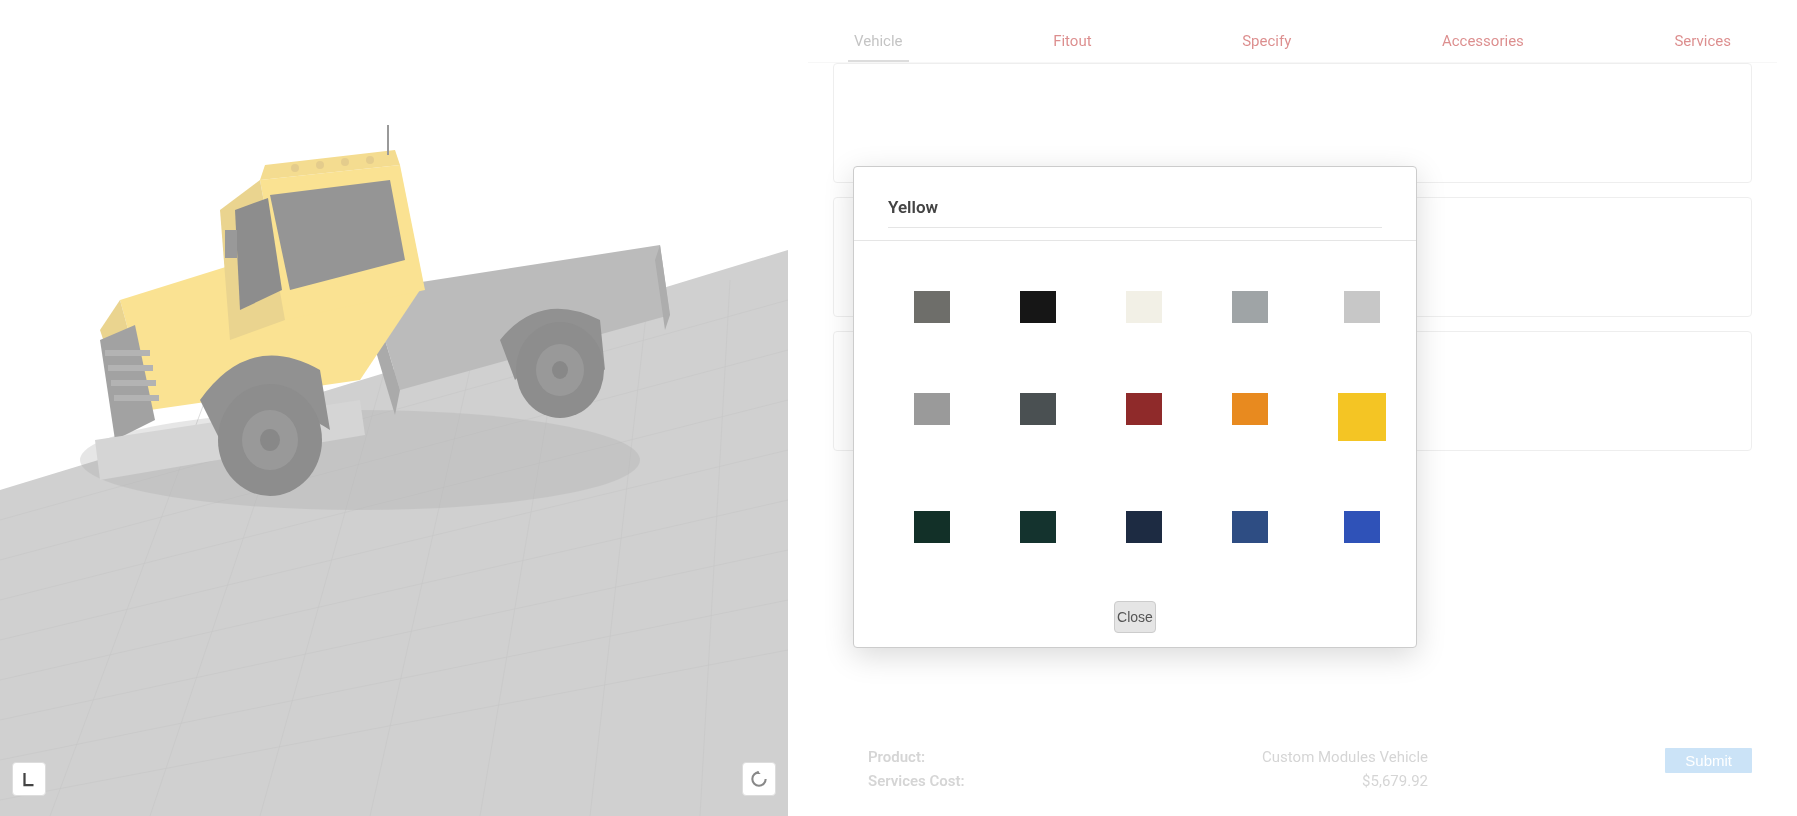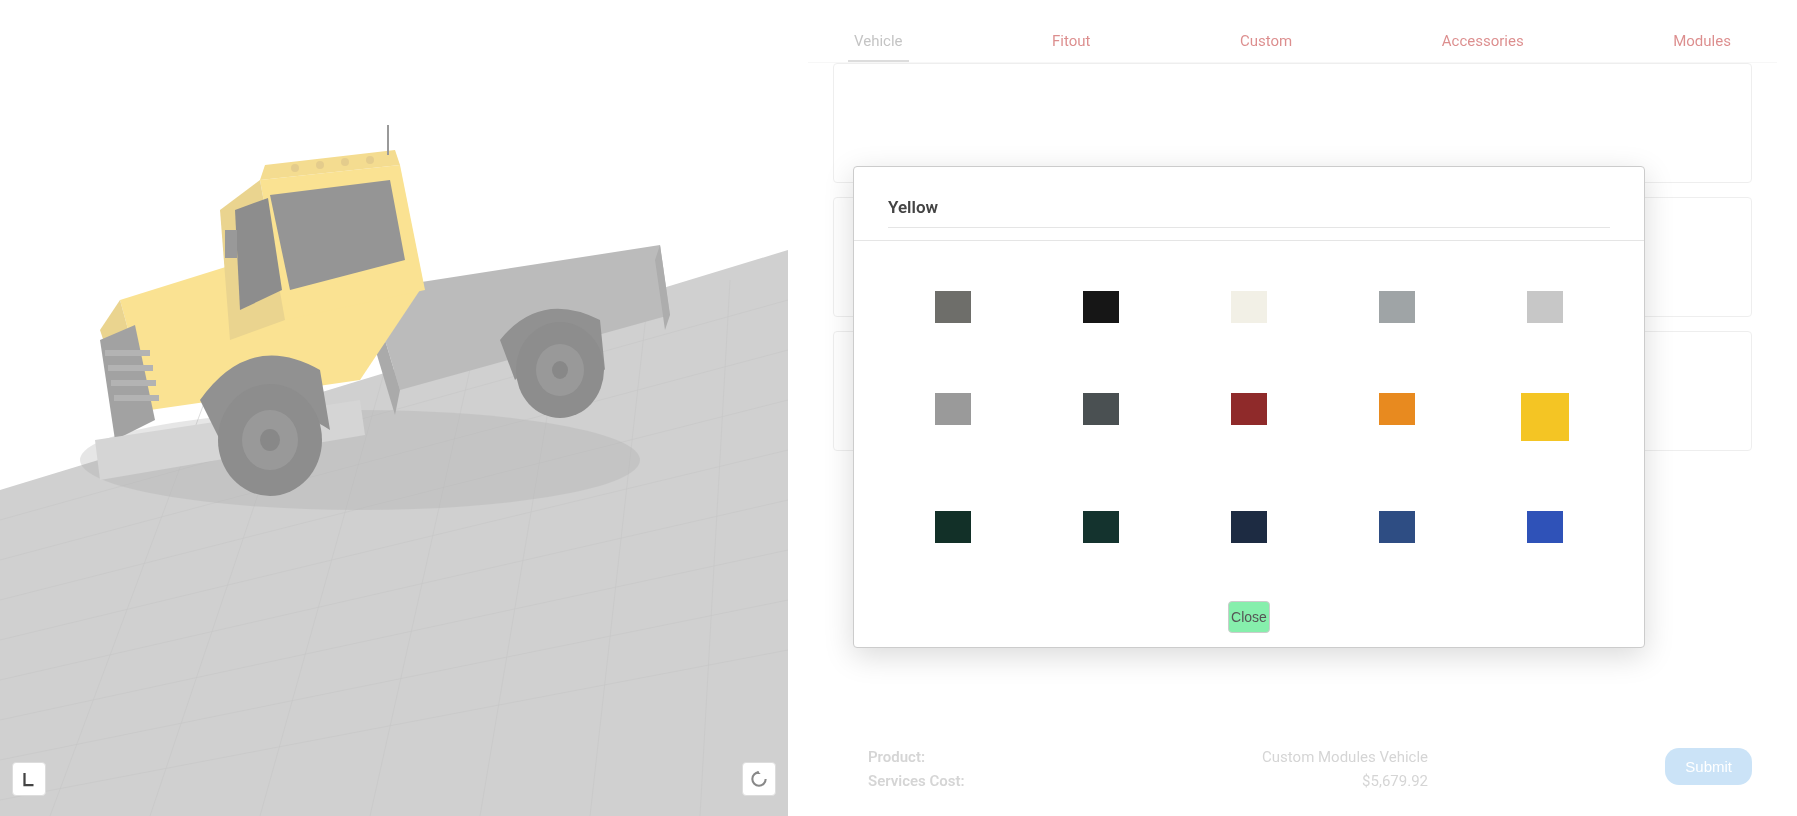--- a/index.html
+++ b/index.html
@@ -80,22 +80,22 @@
     align-items: flex-start;
     justify-content: space-between;
   }
   .footer-info { color: #aaa; font-size: 15px; }
   .footer-row { display: flex; justify-content: space-between; width: 560px; margin-bottom: 6px; }
   .footer-label { font-weight: 600; }
   .submit-btn {
     background: #6ab0e8;
     color: #fff;
     border: none;
-    border-radius: 14px;
-    padding: 10px 20px;
+    border-radius: 1px;
+    padding: 4px 20px;
     font-size: 15px;
     cursor: pointer;
     opacity: 0.7;
   }
   
   .viewer-svg { width: 100%; height: 100%; display: block; }
   .viewer-corner-btn {
     position: absolute;
     width: 34px;
     height: 34px;
@@ -108,21 +108,21 @@
     cursor: pointer;
     z-index: 6;
   }
   .viewer-corner-btn.bl { bottom: 20px; left: 12px; }
   .viewer-corner-btn.br { bottom: 20px; right: 12px; }
   
   .color-modal {
     position: absolute;
     top: 166px;
     left: 853px;
-    width: 792px;
+    width: 564px;
     height: 482px;
     background: #fff;
     border: 1px solid #ccc;
     border-radius: 4px;
     box-shadow: 0 8px 30px rgba(0,0,0,0.15);
     z-index: 100;
     display: flex;
     flex-direction: column;
   }
   .modal-header {
@@ -159,21 +159,21 @@
   .swatch.selected {
     width: 48px;
     height: 48px;
   }
   .modal-footer {
     padding: 14px;
     display: flex;
     justify-content: center;
   }
   .close-btn {
-    background: #86efac;
+    background: #e5e5e5;
     border: 1px solid #ccc;
     border-radius: 4px;
     padding: 7px 2px;
     font-size: 14px;
     color: #555;
     cursor: pointer;
   }
   
   .modal-body::-webkit-scrollbar { width: 12px; }
   .modal-body::-webkit-scrollbar-track { background: #f0f0f0; }
@@ -278,23 +278,23 @@
         <path d="M 12 4 A 8 8 0 1 0 20 12" stroke="#888" stroke-width="2.5" fill="none"></path>
         <polygon points="10,2 14,6 10,6" fill="#888"></polygon>
       </svg>
     </div>
   </div>
 
   <div class="config-panel">
     <div class="tabs" id="tabs-container">
         <div class="tab active">Vehicle</div>
         <div class="tab">Fitout</div>
-        <div class="tab">Custom</div>
+        <div class="tab">Specify</div>
         <div class="tab">Accessories</div>
-        <div class="tab">Modules</div>
+        <div class="tab">Services</div>
       </div>
     <div class="options-area">
       <div class="option-card"></div>
       <div class="option-card"></div>
       <div class="option-card"></div>
     </div>
     <div class="footer">
       <div class="footer-info">
         <div class="footer-row">
           <span class="footer-label">Product:</span>

